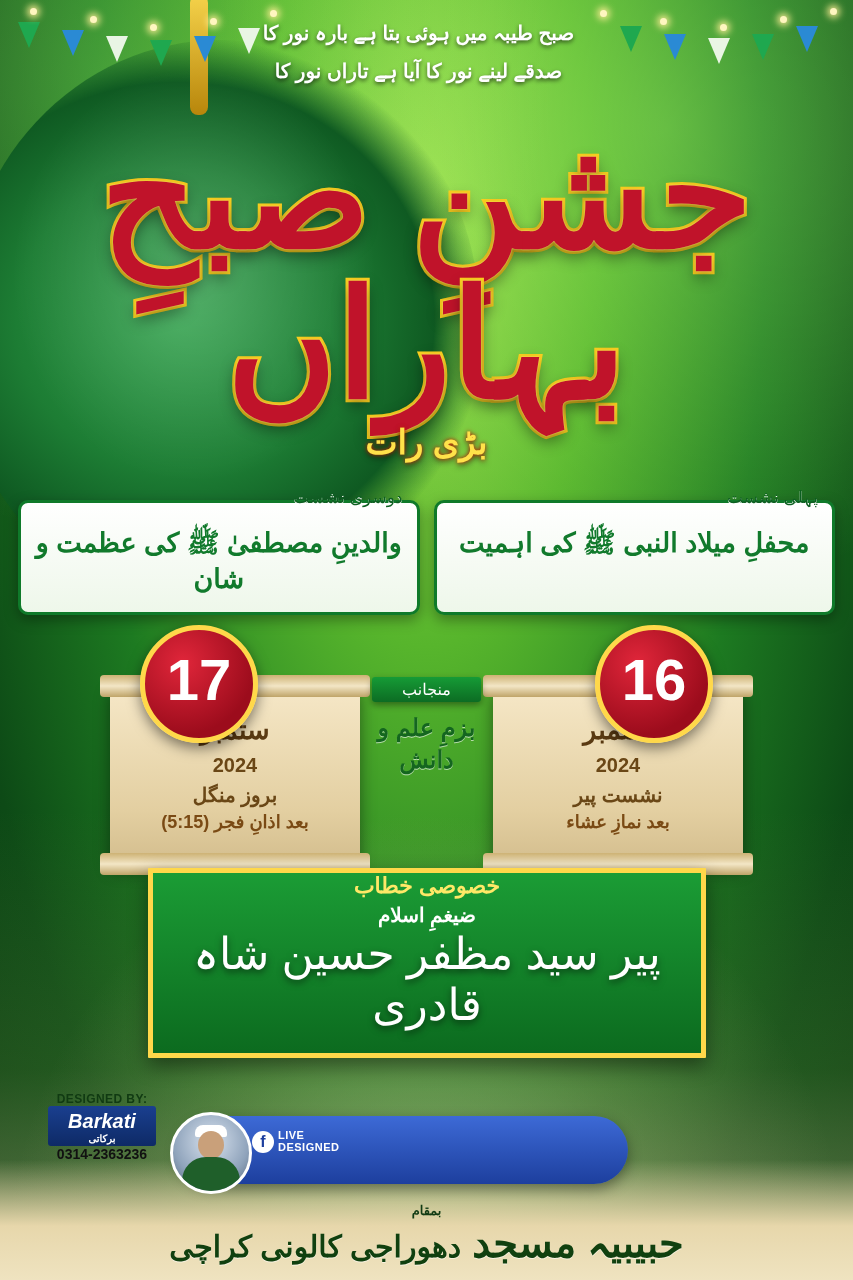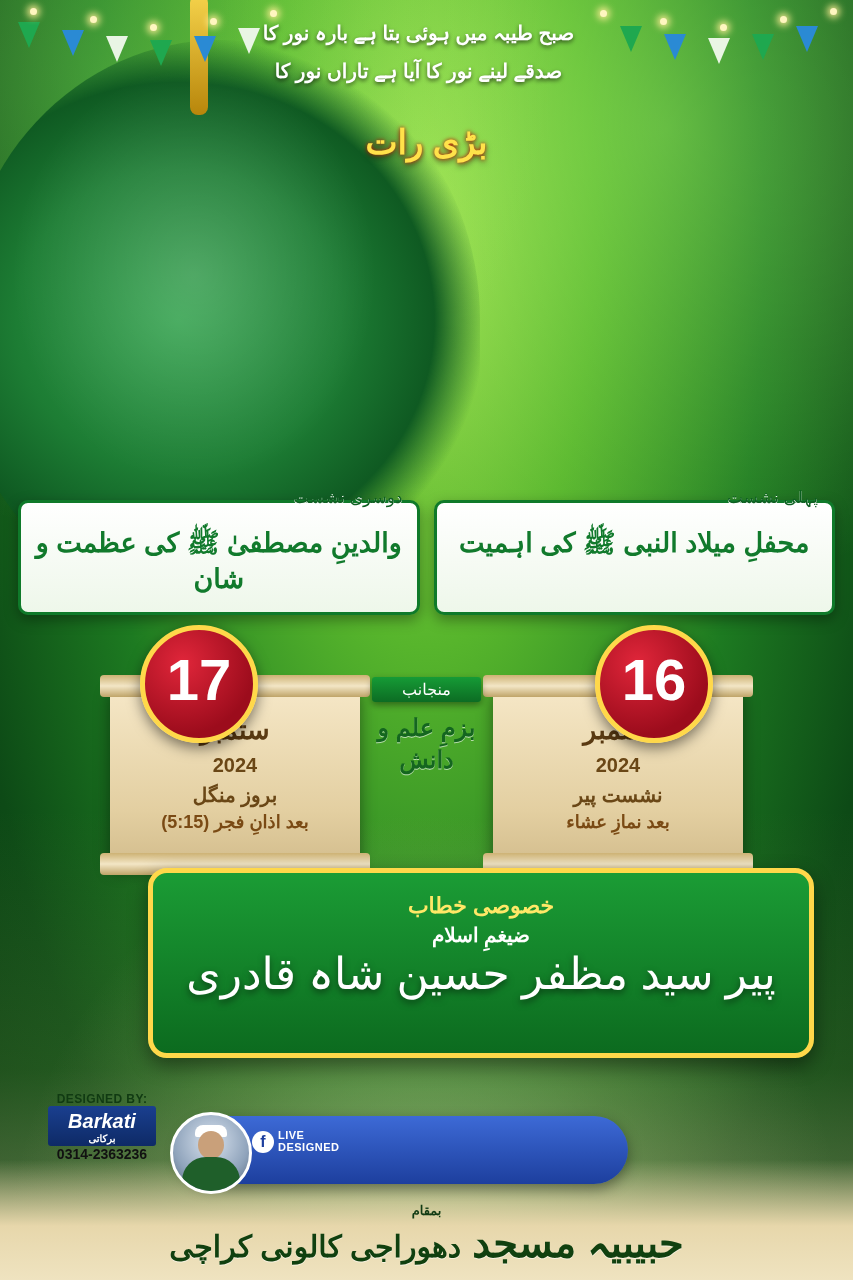--- a/index.html
+++ b/index.html
@@ -275,30 +275,30 @@
     color: #14661f;
     line-height: 1.35;
     text-shadow: 0 1px 0 rgba(255,255,255,.6);
   }
 
   
   .speaker-panel {
     position: absolute;
     top: 868px;
     left: 148px;
-    width: 666px;
+    width: 558px;
     height: 190px;
     background: linear-gradient(#1b9c35, #0c6b1f);
     border: 5px solid #ffd84a;
-    border-radius: 19px;
+    border-radius: 1px;
     box-shadow: 0 8px 20px rgba(0,0,0,.45);
     direction: rtl;
     text-align: center;
     box-sizing: border-box;
-    padding-top: 20px;
+    padding-top: 0;
   }
   .speaker-panel .khitab {
     font-size: 22px;
     font-weight: bold;
     color: #ffe867;
   }
   .speaker-panel .zeegham {
     font-size: 20px;
     font-weight: bold;
     color: #ffffff;
@@ -498,20 +498,21 @@
     <div class="bulb" style="left:780px;top:16px;"></div>
     <div class="bulb" style="left:830px;top:8px;"></div>
   </div>
 
   <div class="couplet">
     <div>صبح طیبہ میں ہوئی بتا ہے بارہ نور کا</div>
     <div>صدقے لینے نور کا آیا ہے تاراں نور کا</div>
   </div>
 
   <div class="title-wrap">
+    <div class="title-main">جشنِ صبحِ بہاراں</div>
     <div class="title-sub">بڑی رات</div>
   </div>
 
   <div class="sessions">
     <div class="session">
       <div class="tag">پہلی نشست</div>
       <div class="txt">محفلِ میلاد النبی ﷺ کی اہمیت</div>
     </div>
     <div class="session">
       <div class="tag">دوسری نشست</div>

